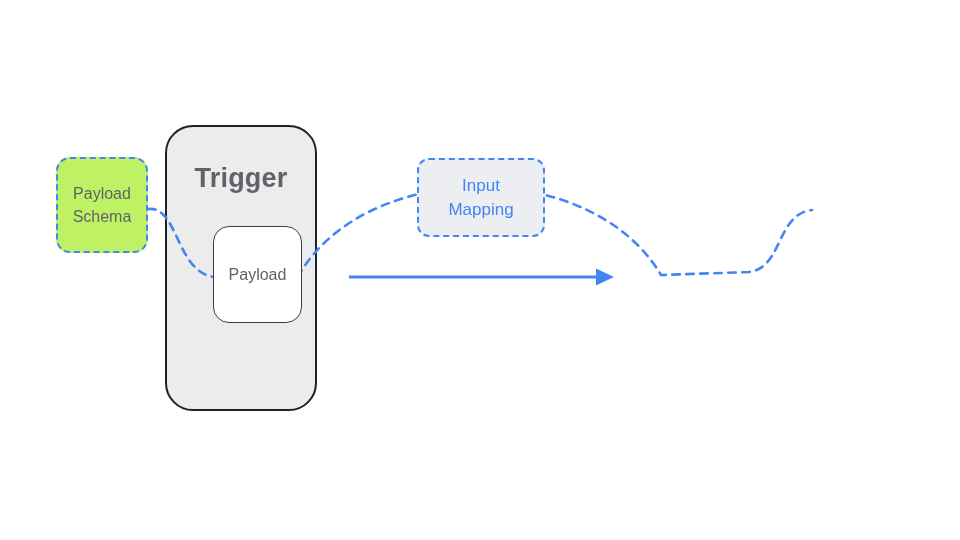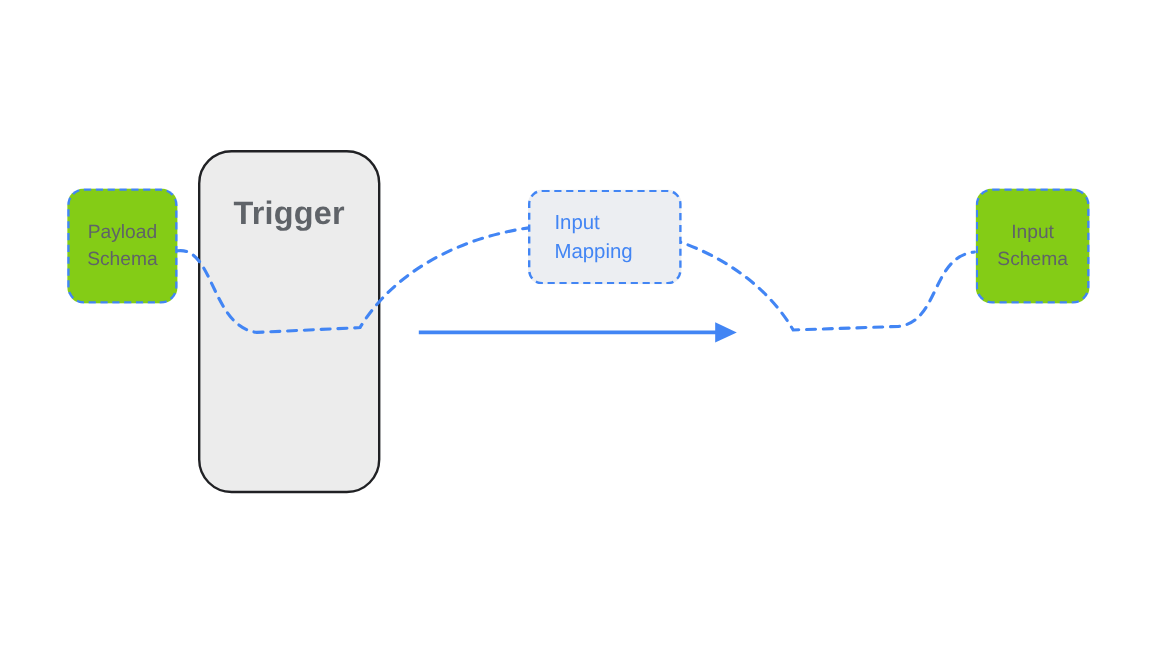--- a/index.html
+++ b/index.html
@@ -62,51 +62,51 @@
     line-height: 23px;
     color: #5f6368;
   }
   .node-payload       { left: 213px; top: 226px; width: 89px; height: 97px; }
   .node-action-params { left: 662px; top: 230px; width: 88px; height: 88px; }
   .node-action-params .label-text { width: 70px; }
 
   
   .schema-node {
     position: absolute;
-    background: #84cc16;
+    background: #bef264;
     border: 2.4px dashed #4285f4;
     border-radius: 14px;
     box-sizing: border-box;
     z-index: 3;
     display: flex;
     align-items: center;
     justify-content: center;
     text-align: center;
     font-size: 16px;
     line-height: 23px;
     color: #5f6368;
   }
   .node-payload-schema { left: 56px;  top: 157px; width: 92px; height: 96px; }
   .node-payload-schema .label-text { width: 76px; }
   .node-input-schema   { left: 813px; top: 157px; width: 95px; height: 96px; }
   .node-input-schema .label-text { width: 70px; }
 
   
   .node-input-mapping {
     position: absolute;
-    left: 440px; top: 158px; width: 128px; height: 79px;
+    left: 417px; top: 158px; width: 128px; height: 79px;
     background: #eceef2;
     border: 2.4px dashed #4285f4;
     border-radius: 12px;
     box-sizing: border-box;
     z-index: 3;
     display: flex;
     align-items: center;
     justify-content: center;
-    text-align: left;
+    text-align: center;
     font-size: 17px;
     line-height: 24px;
     font-weight: 500;
     color: #4285f4;
   }
   .node-input-mapping .label-text { width: 84px; }
 </style>
 </head>
 <body>
 
@@ -116,27 +116,27 @@
     <div class="node-title">Trigger</div>
   </div>
 
 
   <svg class="connectors" viewBox="0 0 960 540">
     <path d="M148 209 C178 205 176 272 214 277 L300 273 C370 158 592 158 661 275 L749 272 C783 268 776 214 812 210" fill="none" stroke="#4285f4" stroke-width="2.6" stroke-dasharray="7.5 6.5" stroke-linecap="round"></path>
     <line x1="349" y1="277" x2="597" y2="277" stroke="#4285f4" stroke-width="3.2"></line>
     <polygon points="596,268.5 614,277 596,285.5" fill="#4285f4"></polygon>
   </svg>
 
+  <div class="inner-node node-payload">
+    <span class="label-text">Payload</span>
+  </div>
 
 
   <div class="schema-node node-payload-schema">
     <span class="label-text">Payload Schema</span>
   </div>
 
-  <div class="schema-node node-input-schema">
-    <span class="label-text">Input Schema</span>
-  </div>
 
   <div class="node-input-mapping">
     <span class="label-text">Input Mapping</span>
   </div>
 
 </div>
 
 </body></html>

